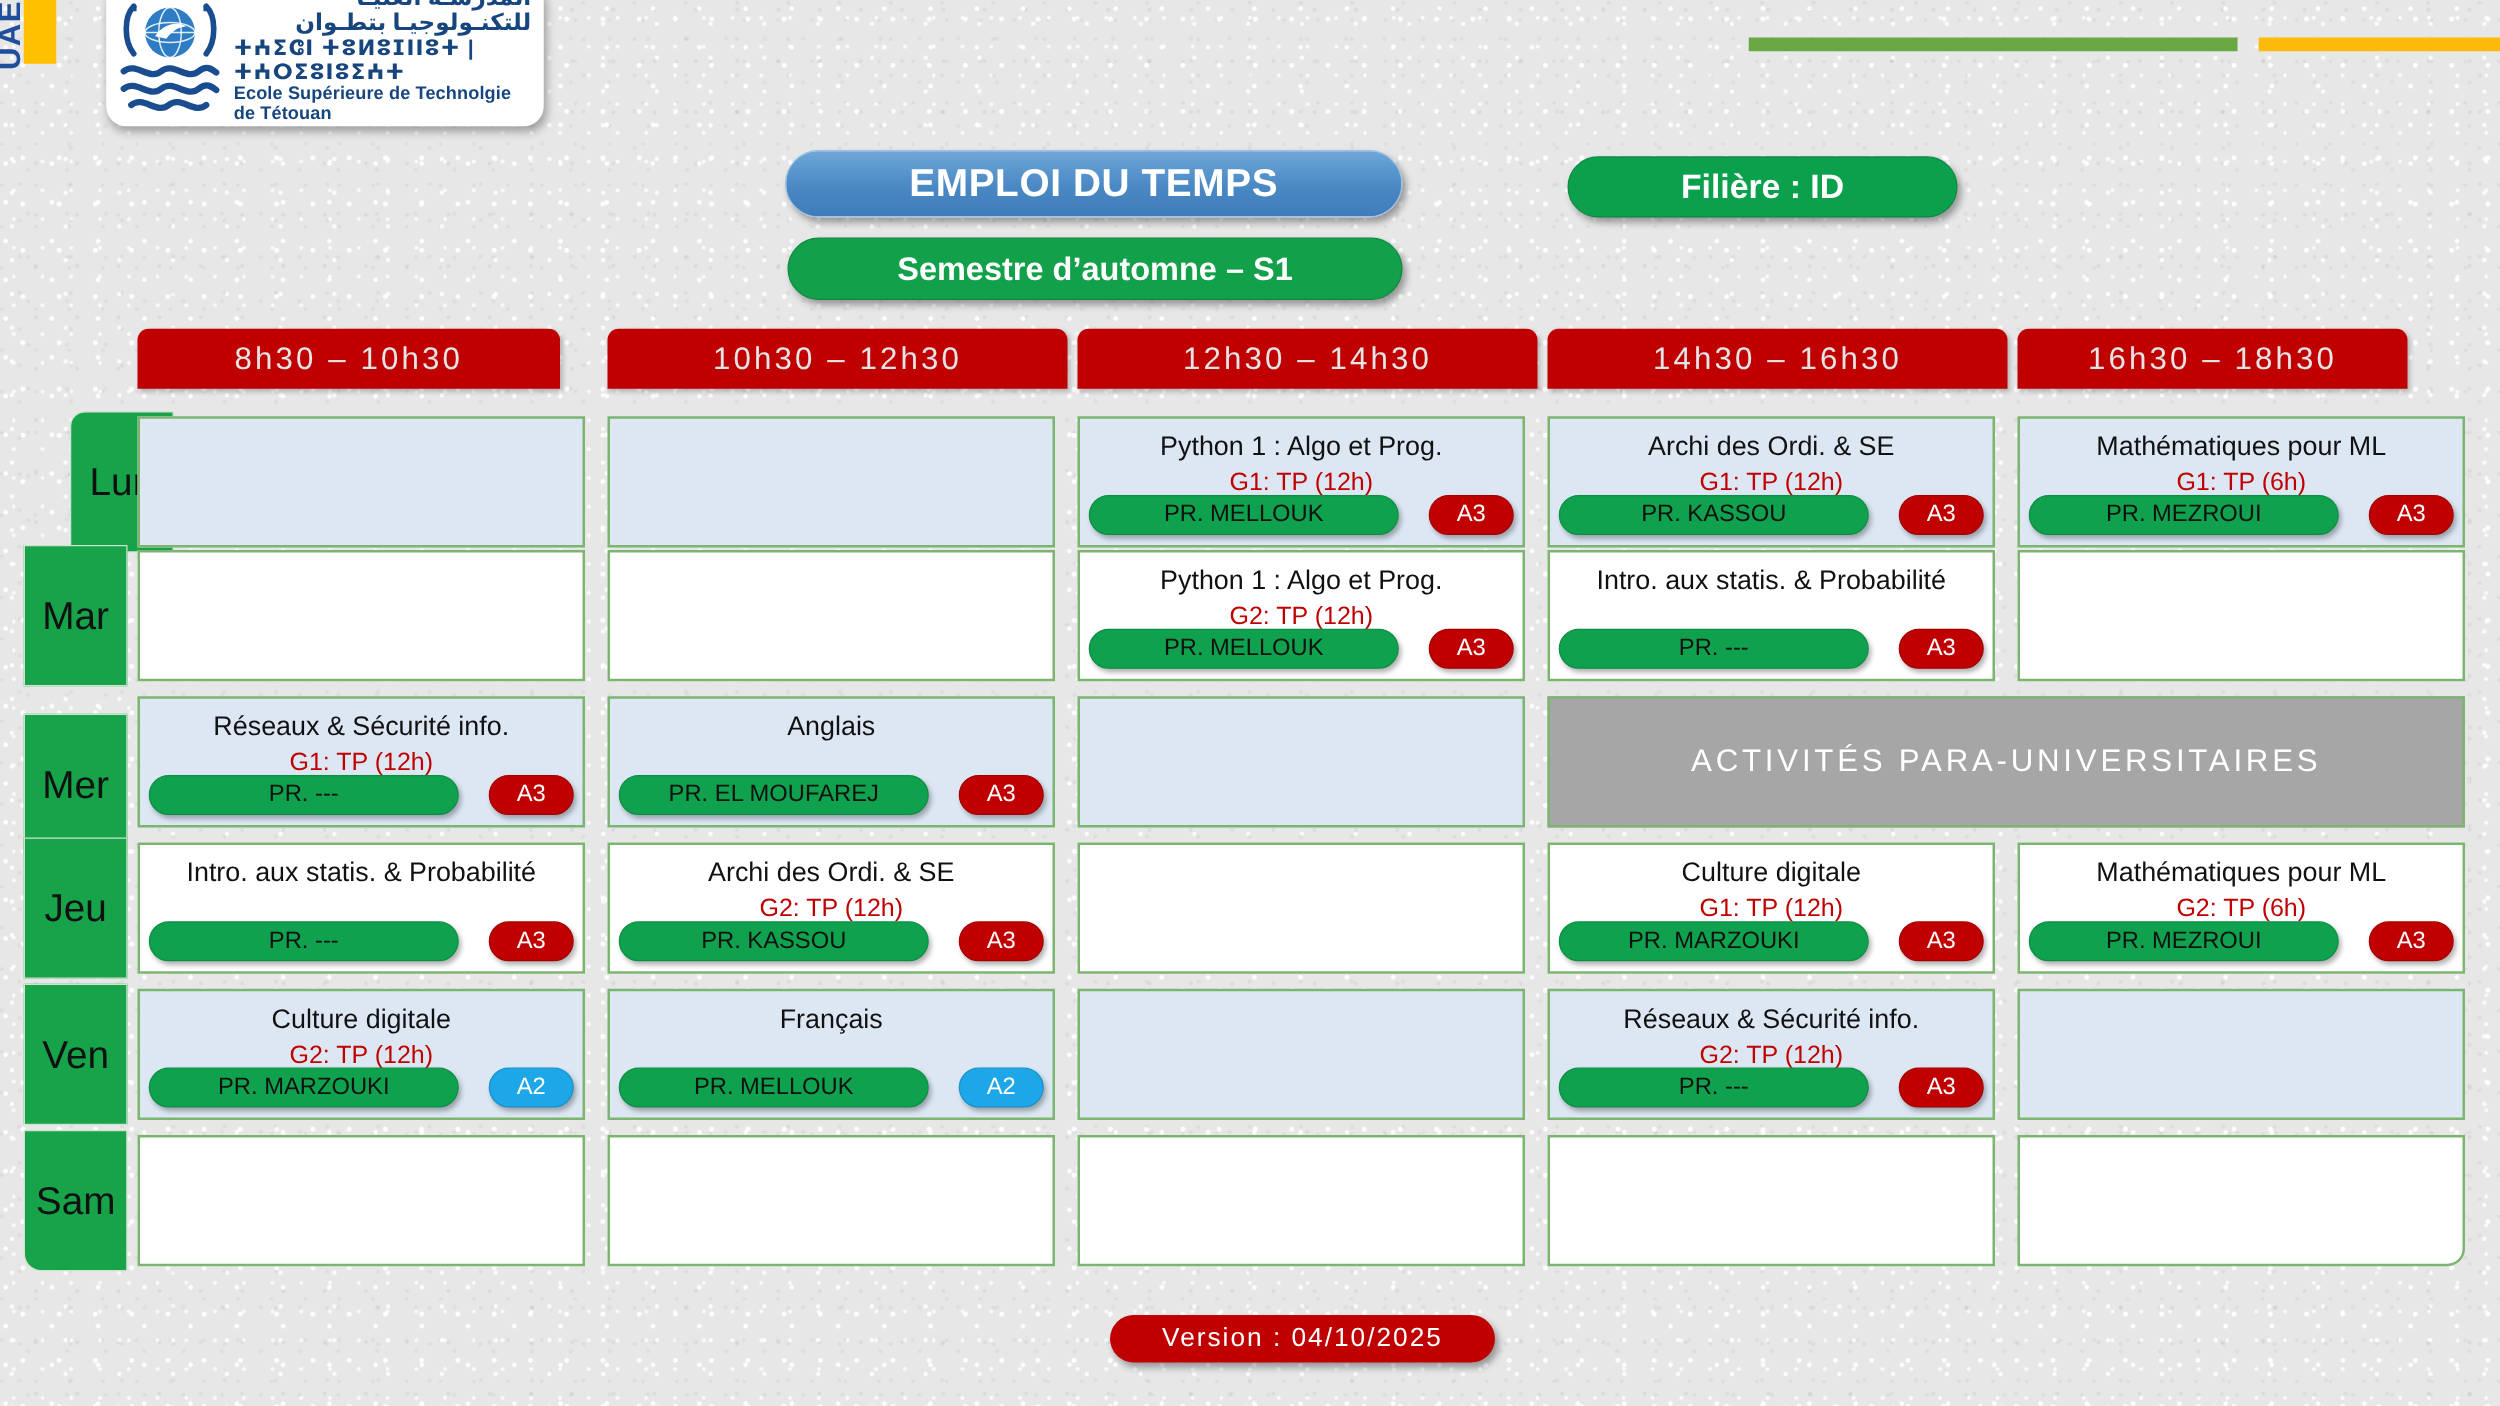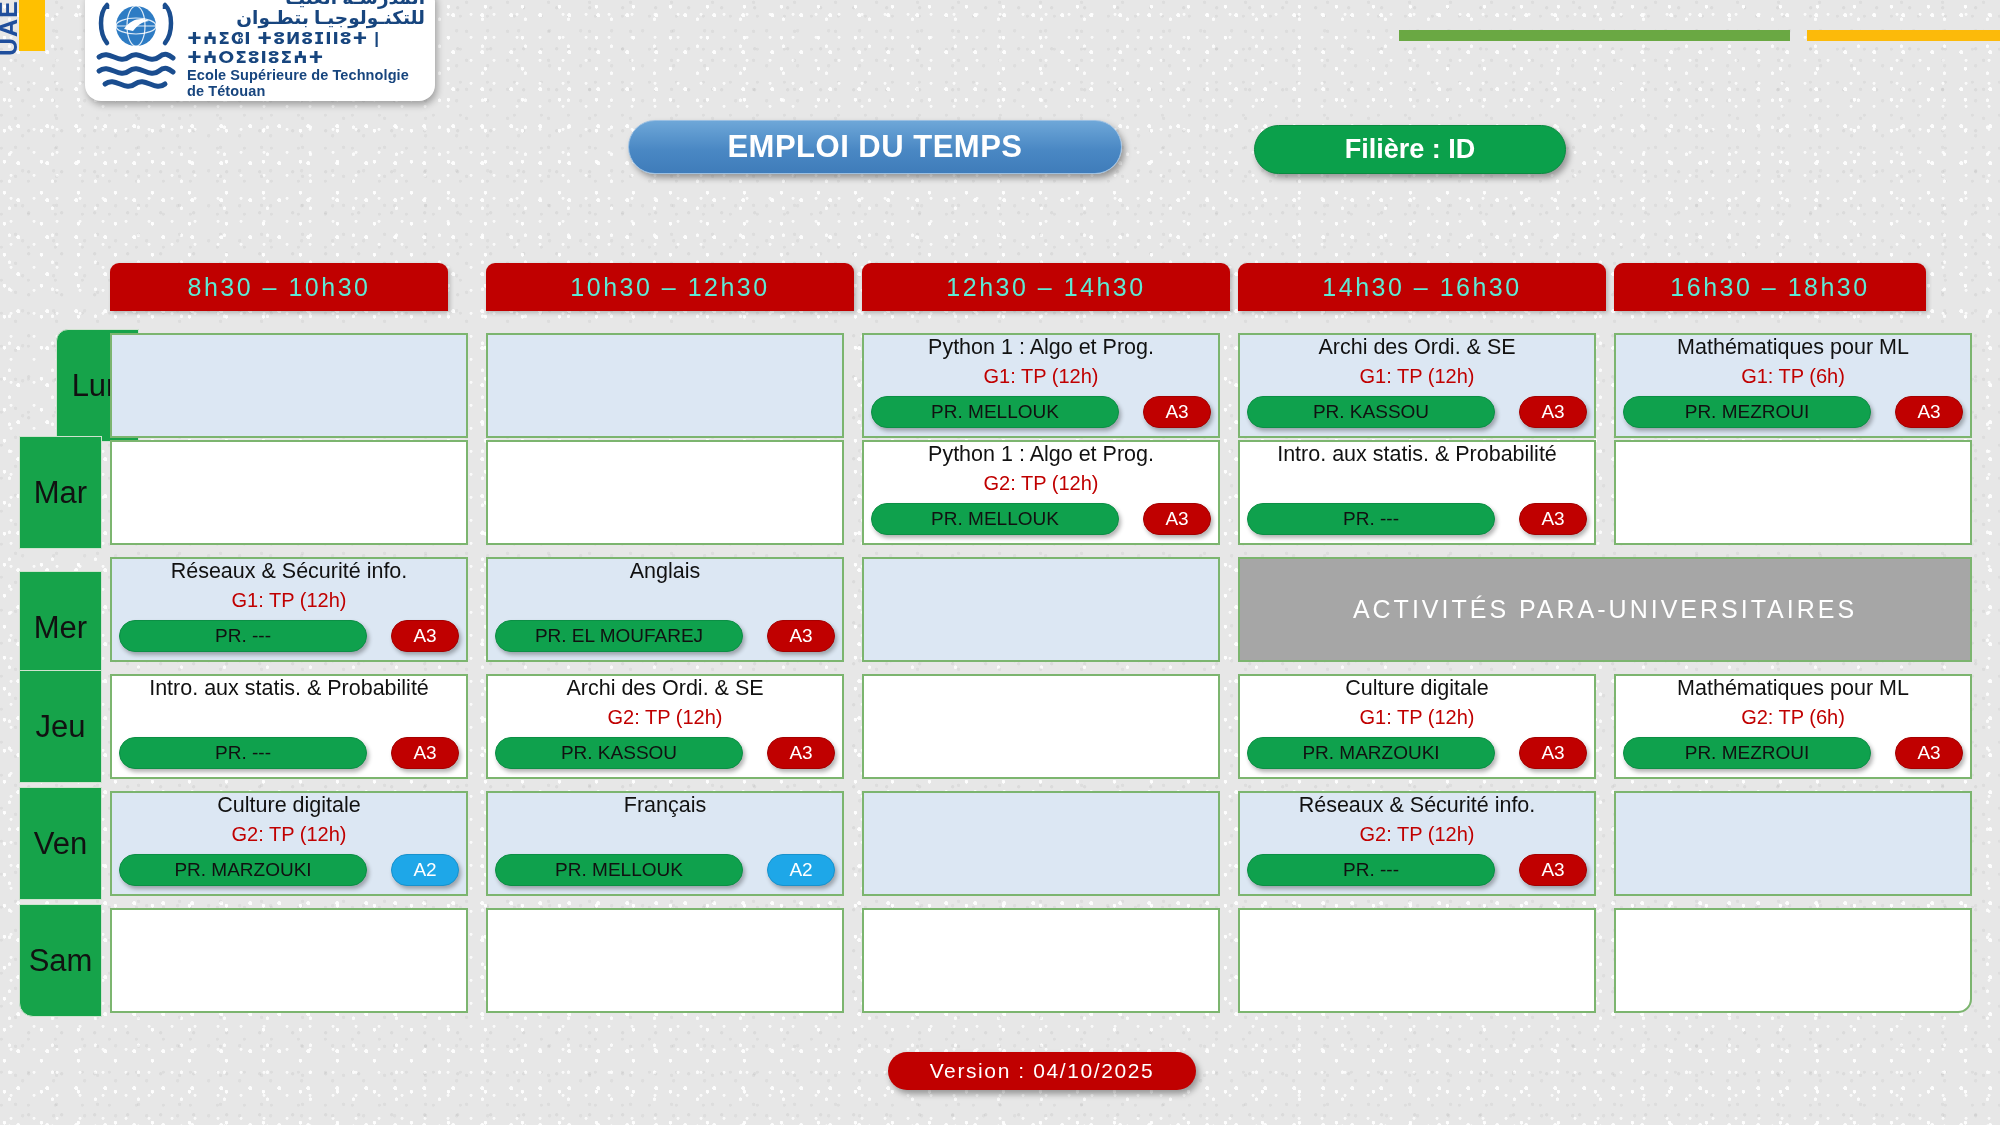--- a/index.html
+++ b/index.html
@@ -67,36 +67,37 @@
     background:#12a04a;border:1px solid #0e8a3f;}
   .pill-fil{left:1254px;top:125px;width:310px;height:47px;font-size:27px;
     background:#0ba04b;border:1px solid #0a8a40;}
   .pill-year{left:1258px;top:190px;width:300px;height:48px;font-size:28px;
     background:linear-gradient(180deg,#6ea7d8 0%,#4a88c4 60%,#3f7cba 100%);
     border:1px solid #9cc0e2;}
 
   
   .hdr{
     position:absolute;top:263px;height:48px;background:#c00000;
-    border-radius:9px 9px 0 0;color:#5eead4;display:flex;align-items:center;justify-content:center;
+    border-radius:9px 9px 0 0;color:#e5e5e5;display:flex;align-items:center;justify-content:center;
     font-size:25px;letter-spacing:2.5px;box-shadow:2px 2px 4px rgba(0,0,0,.22);
   }
   .daycol{
     position:absolute;left:19px;width:83px;background:#16a34a;
     border:1px solid #cfe3cf;box-sizing:border-box;
     display:flex;align-items:center;justify-content:center;
     color:#111;font-size:31px;
   }
   .daycol.first{border-radius:12px 0 0 0;}
   .daycol.last{border-radius:0 0 0 14px;}
 
   .cell{
     position:absolute;box-sizing:border-box;
     border:2px solid #7cb56f;
     display:flex;flex-direction:column;align-items:center;
+    padding-top:10px;
   }
   .cell.blue{background:#dce7f3;}
   .cell.white{background:#ffffff;}
   .cell.wide-round{border-radius:0 0 14px 0;}
 
   .c-title{font-size:21.5px;color:#111;line-height:1.15;white-space:nowrap;}
   .c-group{font-size:20px;color:#c00000;margin-top:5px;white-space:nowrap;}
   .c-botrow{
     position:absolute;left:7px;right:7px;bottom:8px;
     display:flex;align-items:center;gap:24px;
@@ -163,20 +164,21 @@
       <div class="logo-ar">المدرسـة العليـا للتكنـولوجيـا بتطـوان</div>
       <div class="logo-tif">ⵜⵄⵉⵛⵏ ⵜⵓⵍⵓⵊⵏⵏⵓⵜ | ⵜⵄⵔⵉⵓⵏⵓⵉⵄⵜ</div>
       <div class="logo-fr">Ecole Supérieure de Technolgie de Tétouan</div>
     </div>
   </div>
 
   <div class="rule-green"></div>
   <div class="rule-yellow"></div>
 
   <div class="pill pill-emploi">EMPLOI DU TEMPS</div>
+  <div class="pill pill-sem">Semestre d’automne – S1</div>
   <div class="pill pill-fil">Filière : ID</div>
 
   <div id="grid">
       <div class="hdr" style="left: 110px; width: 338px;">8h30 – 10h30</div>
       <div class="hdr" style="left: 486px; width: 368px;">10h30 – 12h30</div>
       <div class="hdr" style="left: 862px; width: 368px;">12h30 – 14h30</div>
       <div class="hdr" style="left: 1238px; width: 368px;">14h30 – 16h30</div>
       <div class="hdr" style="left: 1614px; width: 312px;">16h30 – 18h30</div>
       <div class="daycol first" style="top: 329px; height: 113px; margin-left: 37px;">Lun</div>
       <div class="daycol" style="top: 436px; height: 113px;">Mar</div>

